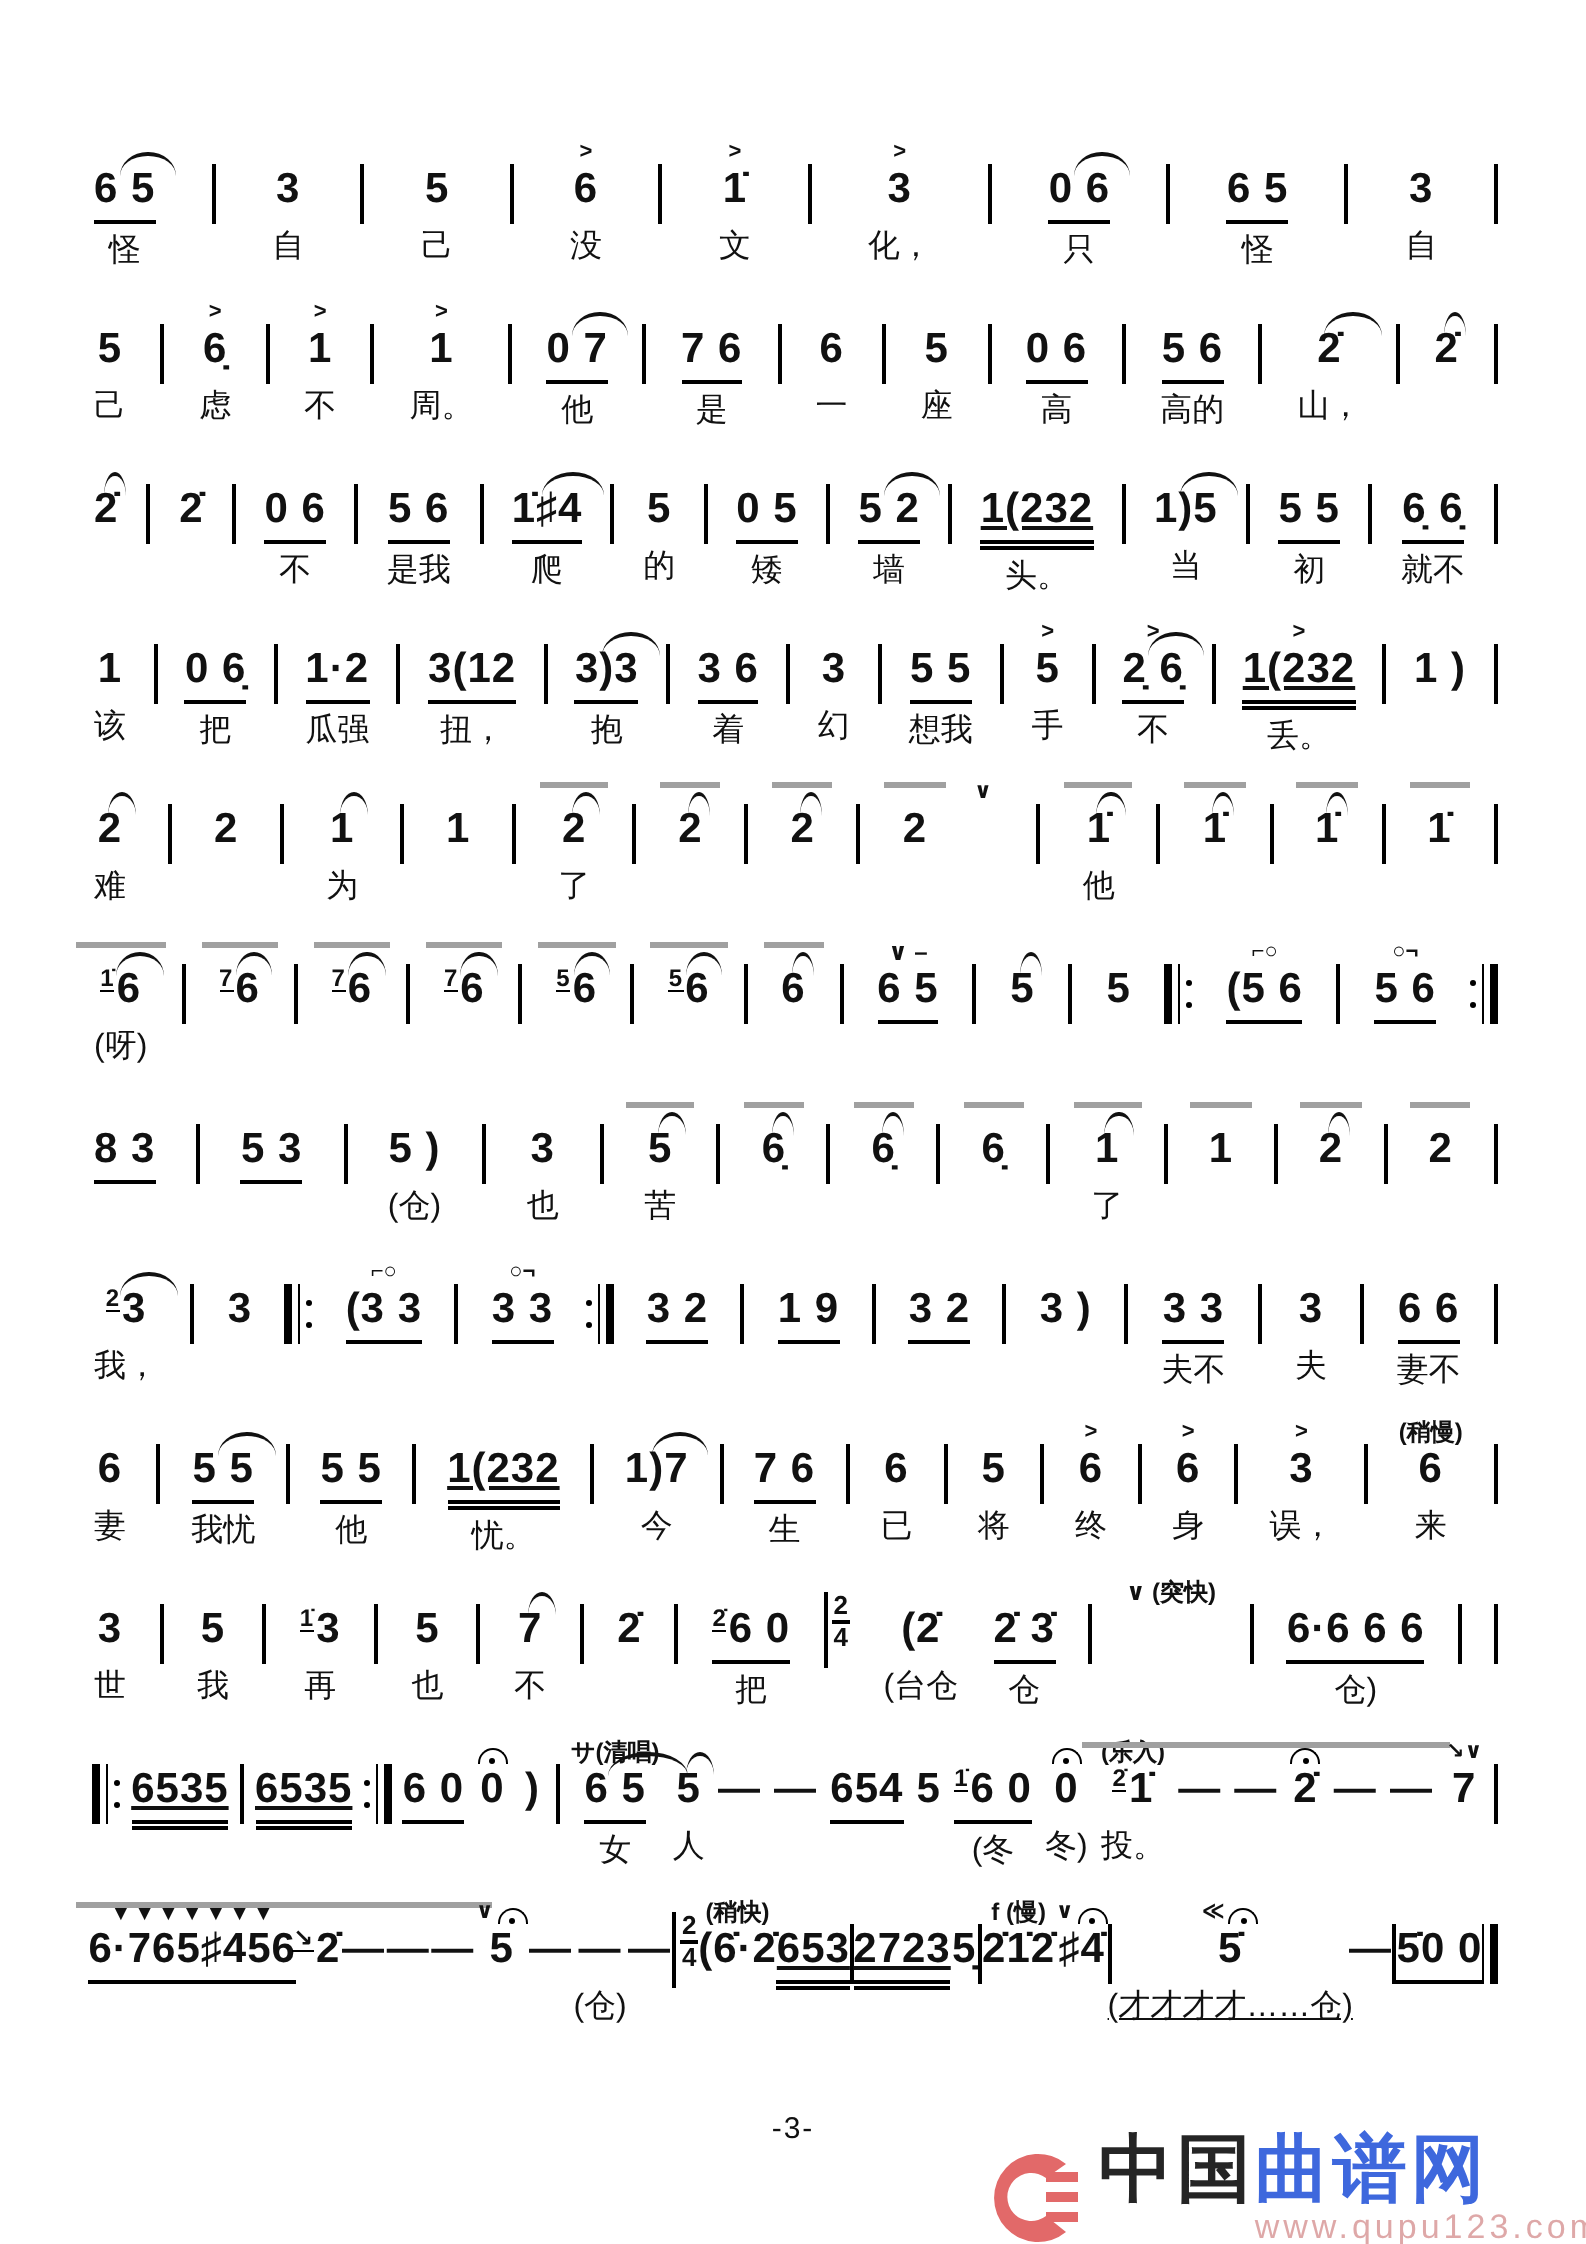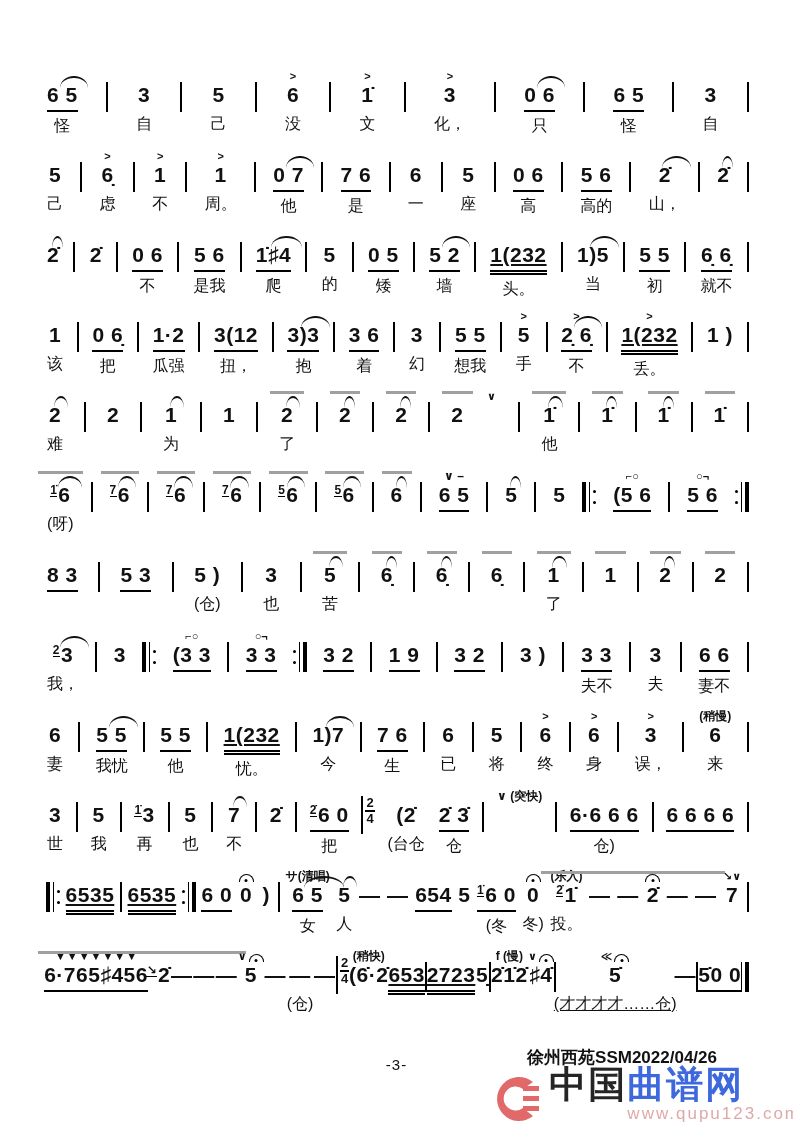--- a/index.html
+++ b/index.html
@@ -934,25 +934,20 @@
           <div class="note"></div>
           <div class="lyr"></div>
         </div>
         <div class="bar"></div>
         <div class="unit">
           <div class="above"></div>
           <div class="note u1">6·6 6 6</div>
           <div class="lyr">仓)</div>
         </div>
         <div class="bar"></div>
-        <div class="unit">
-          <div class="above"></div>
-          <div class="note u1">6 6 6 6</div>
-          <div class="lyr"></div>
-        </div>
         <div class="bar"></div>
       </div>
       <div class="line">
         <div class="rbar">
           <span class="thick"></span>
           <span class="thin"></span>
           <span class="dots">
             <i></i>
             <i></i>
           </span>
@@ -1200,21 +1195,20 @@
           <div class="note u1">5̇0 0</div>
           <div class="lyr"></div>
         </div>
         <div class="rbar">
           <span class="thin"></span>
           <span class="thick"></span>
         </div>
       </div>
     </div>
 
-  <div class="footer-credit">徐州西苑SSM2022/04/26</div>
   <div class="page-num">-3-</div>
 
   <div class="watermark">
     <span class="wm-logo">
       <svg width="52" height="52" viewBox="0 0 52 52">
         <path d="M40 10 A22 22 0 1 0 40 44 L30 36 A12 12 0 1 1 30 17 Z" fill="#dd4f4f"></path>
         <rect x="30" y="14" width="16" height="5" fill="#dd4f4f"></rect>
         <rect x="30" y="24" width="16" height="5" fill="#dd4f4f"></rect>
         <rect x="30" y="34" width="16" height="5" fill="#dd4f4f"></rect>
       </svg>

